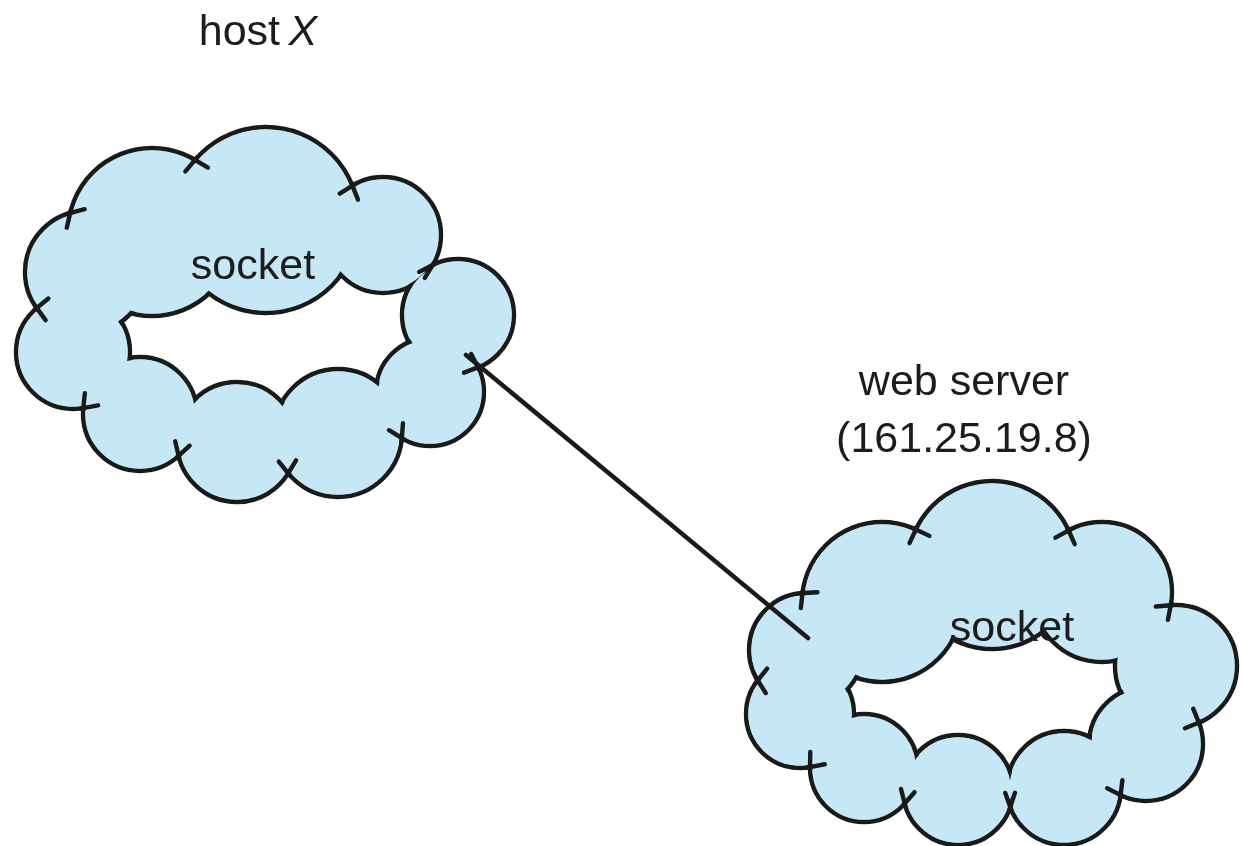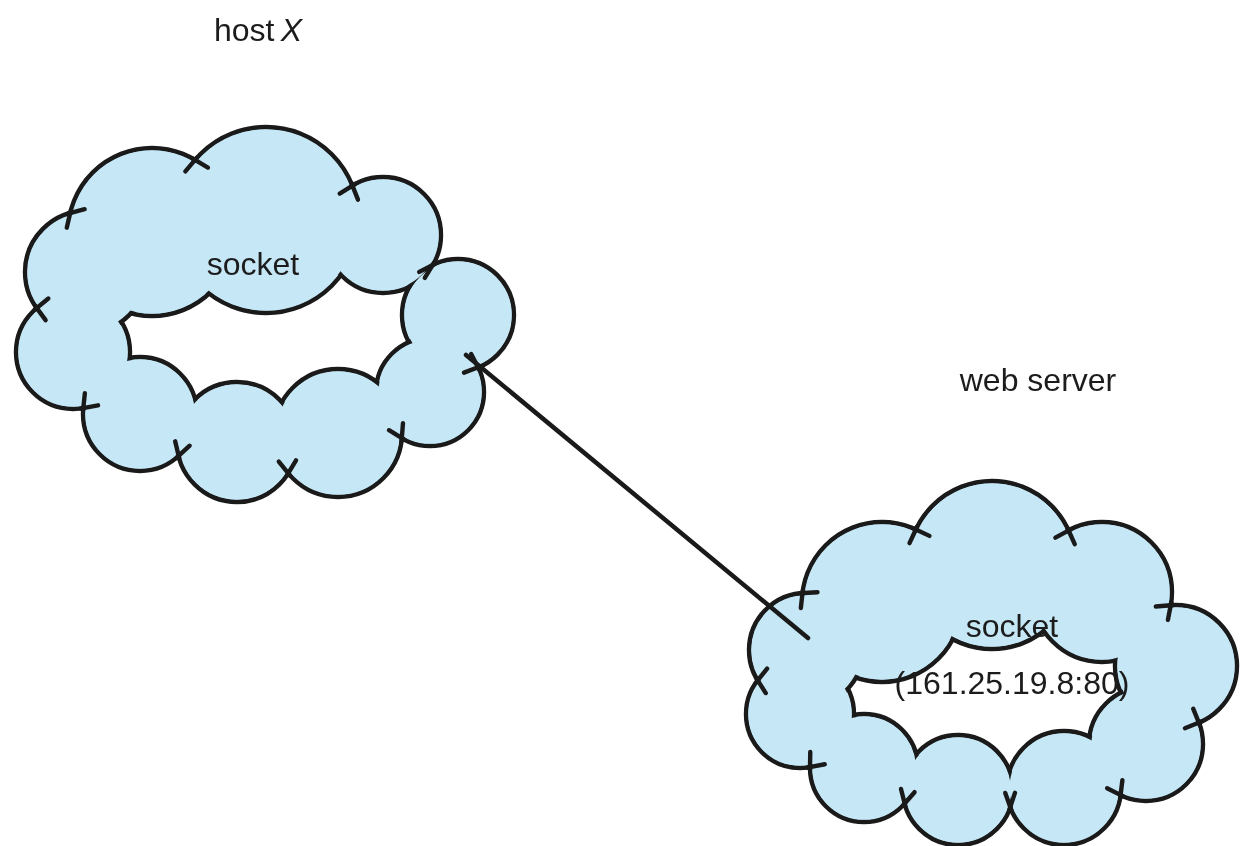--- a/index.html
+++ b/index.html
@@ -13,21 +13,21 @@
     position: relative;
     width: 1242px; height: 846px;
     background: #ffffff;
   }
   .stage svg { position: absolute; left: 0; top: 0; }
   .label {
     position: absolute;
     transform: translateX(-50%);
     text-align: center;
     color: #1c1c1c;
-    font-size: 32px;
+    font-size: 43px;
     line-height: 57px;
     white-space: nowrap;
   }
   .label .var { font-style: italic; margin-left: 0.2em; }
 </style>
 </head>
 <body style="background: rgb(255, 255, 255);">
 
 <div class="stage">
 
@@ -120,22 +120,22 @@
   </svg>
 
   <div class="label" style="left:258px; top:2px;">
     <div><span>host</span><span class="var">X</span></div>
   </div>
 
   <div class="label" style="left:253px; top:236px;">
     <div>socket</div>
   </div>
 
-  <div class="label" style="left:1038px; top:352px;">
+  <div class="label" style="left:964px; top:352px;">
     <div>web server</div>
+    <div>(161.25.19.8)</div>
   </div>
 
   <div class="label" style="left:1012px; top:598px;">
     <div>socket</div>
-    <div>(161.25.19.8:80)</div>
   </div>
 
 </div>
 
 </body></html>

